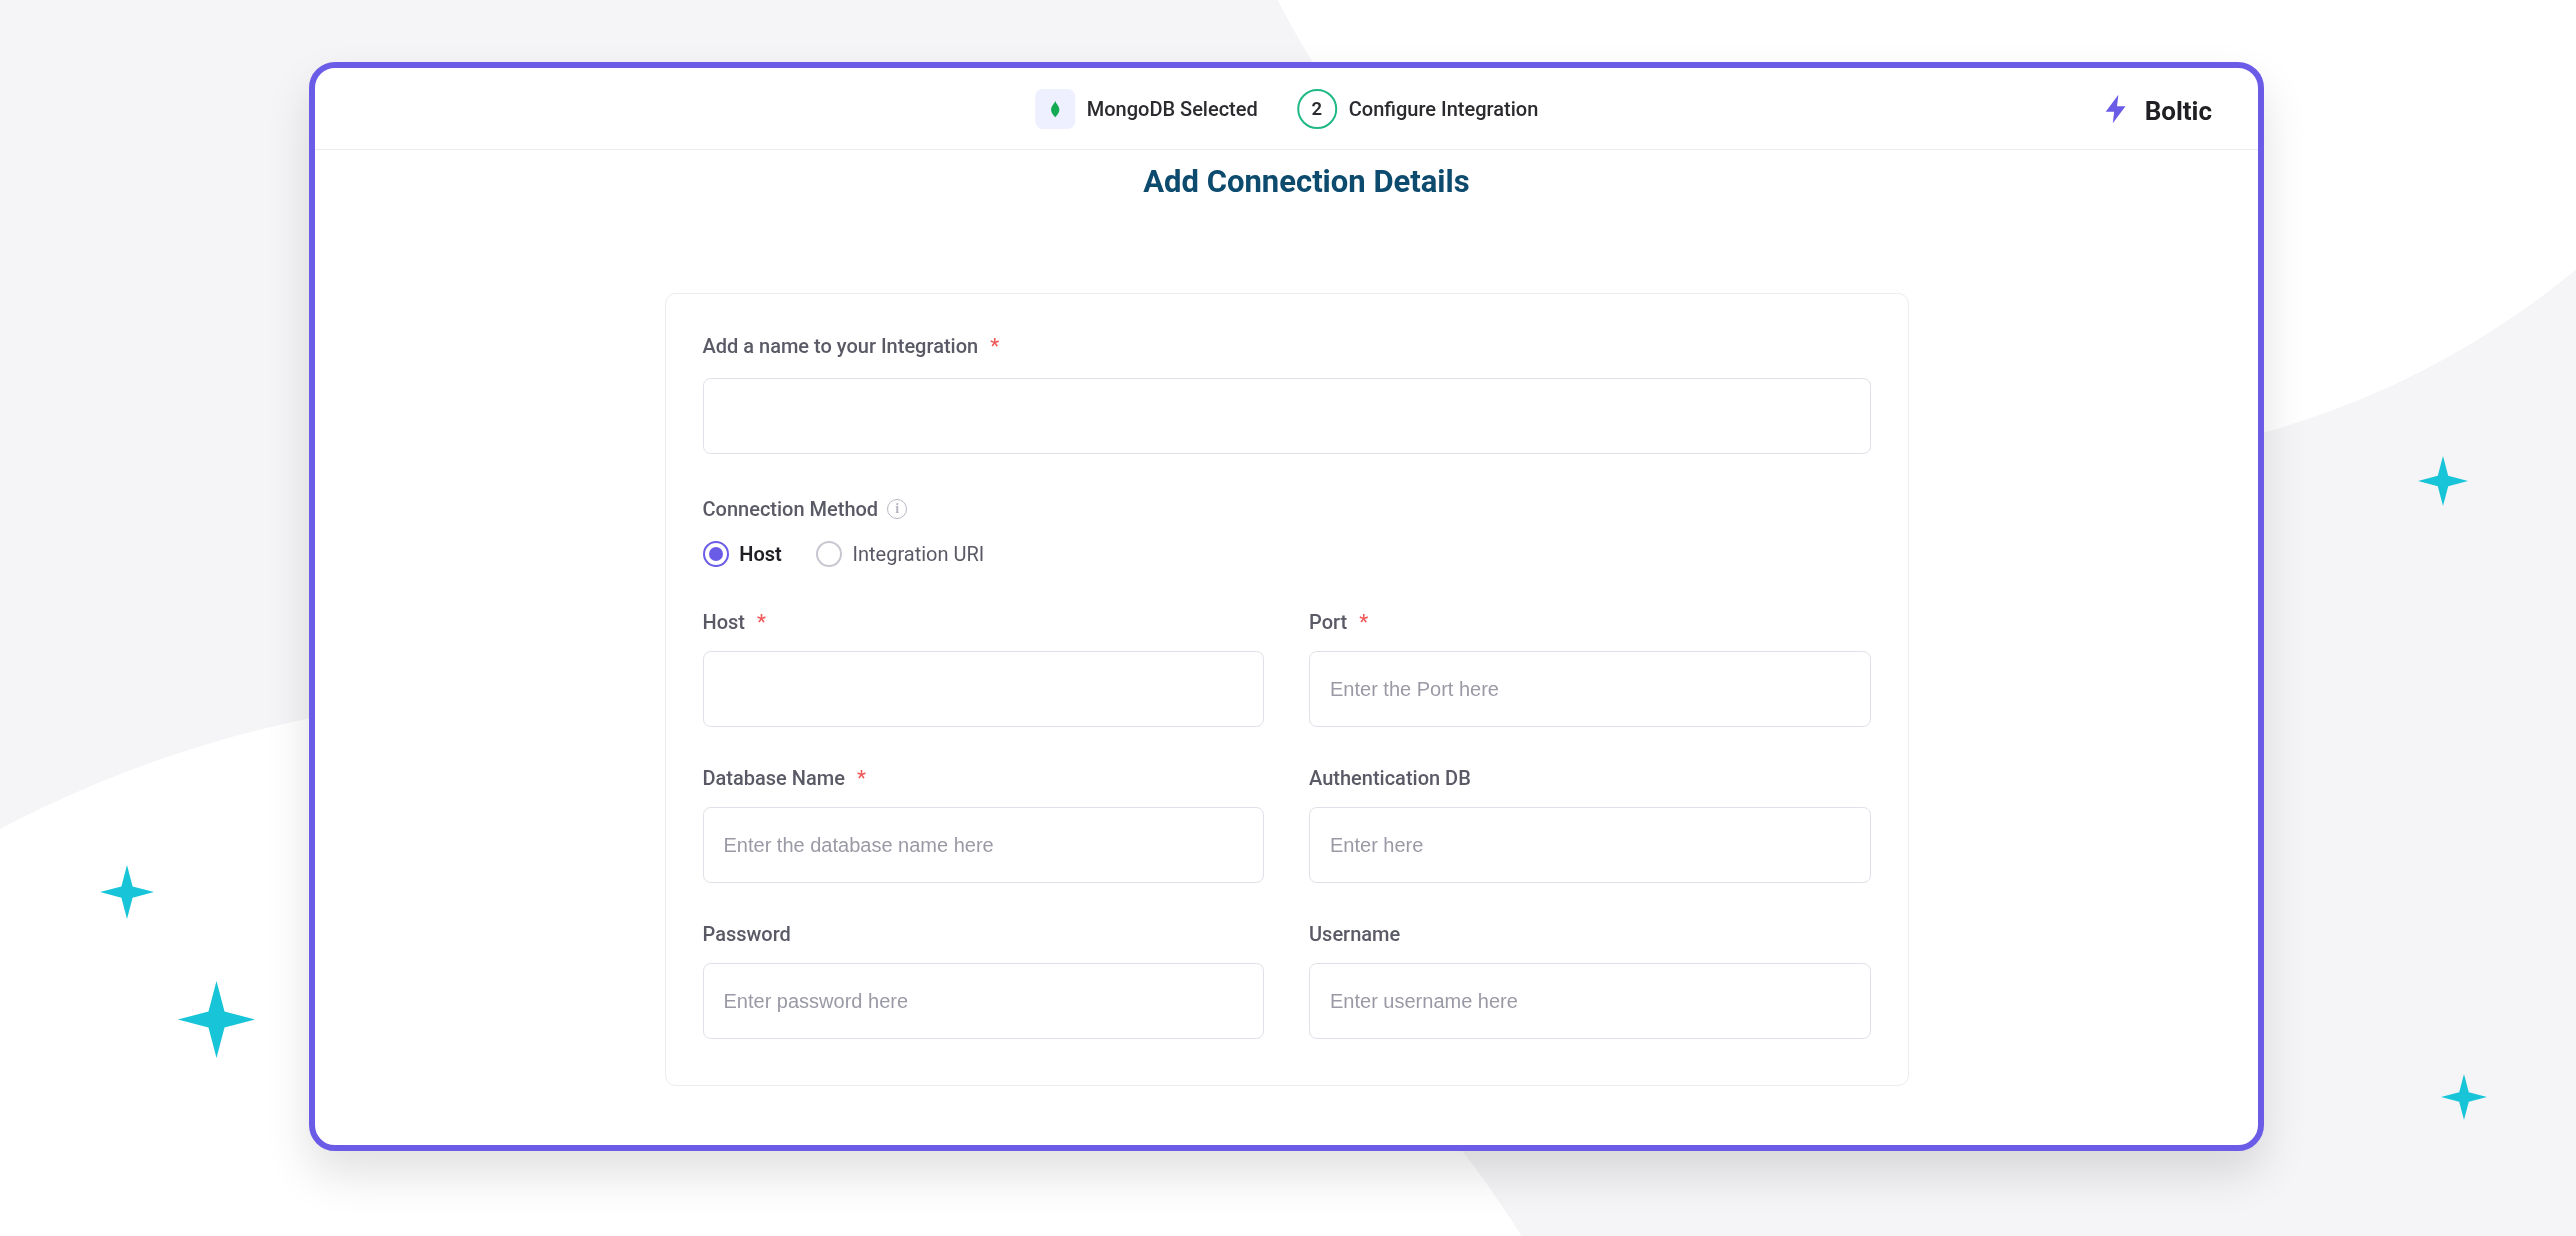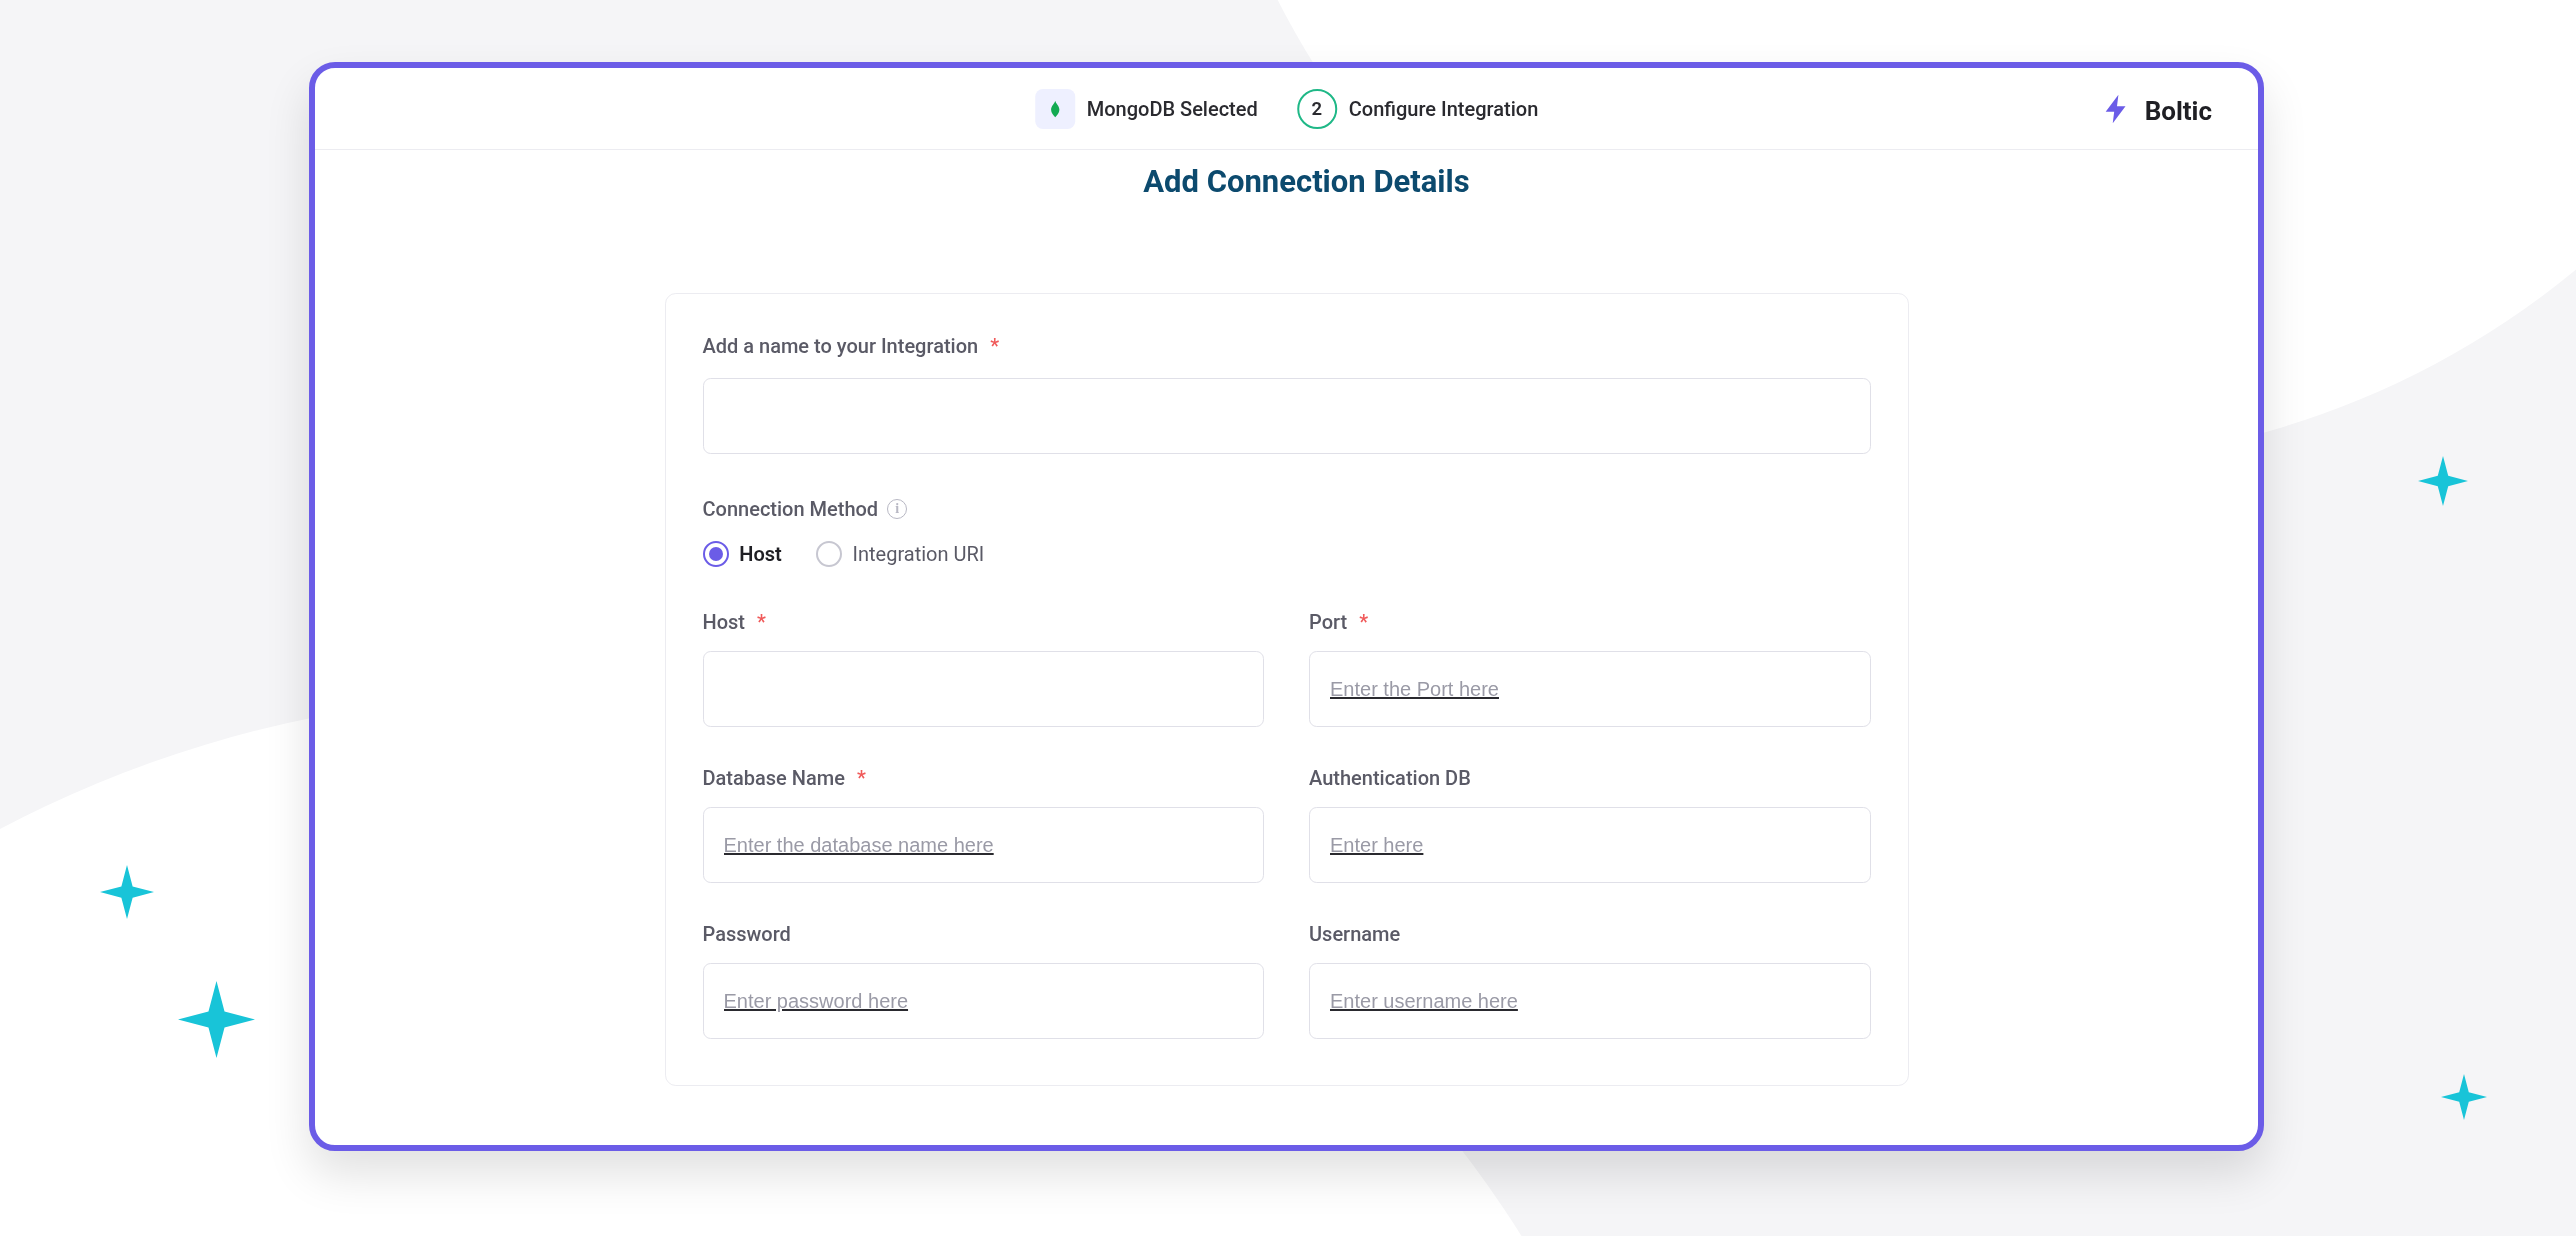--- a/index.html
+++ b/index.html
@@ -133,21 +133,20 @@
   .text-input {
     width: 100%;
     height: 76px;
     border: 1.5px solid #e0e0e8;
     border-radius: 7.7px;
     padding: 0 20px;
     font-size: 20px;
     color: #2a2a2f;
     background: #fff;
     outline: none;
-    text-decoration: underline;
   }
   .text-input::placeholder { color: #9a9aa6; }
 
   .section-gap { height: 43px; }
 
   .radio-row {
     display:flex;align-items:center;gap: 34px;
     margin-top: 6.2px;
   }
   .radio-opt {

